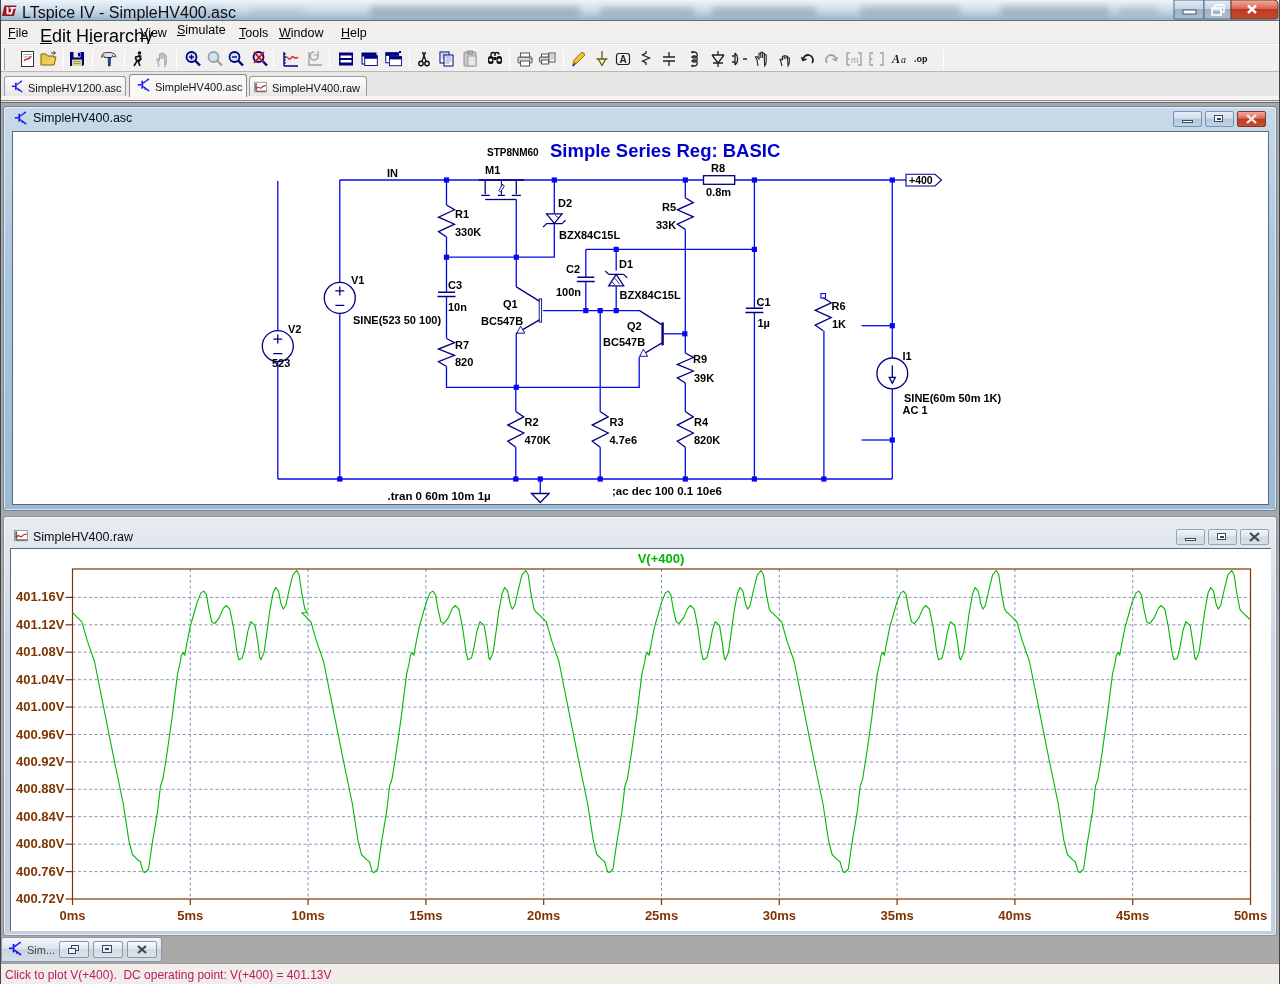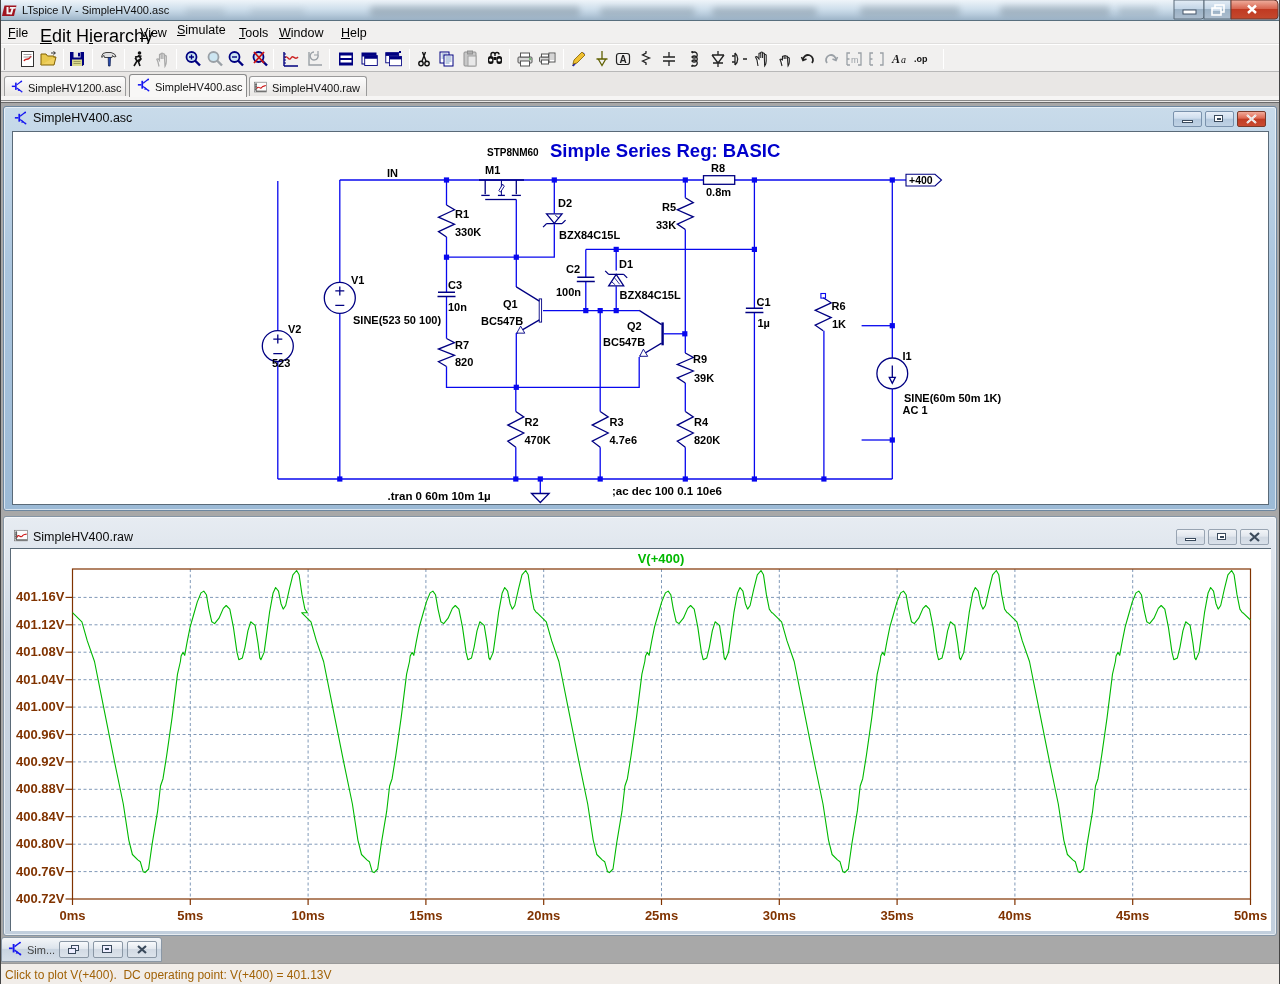--- a/index.html
+++ b/index.html
@@ -16,21 +16,21 @@
     <div class="abs" style="left:712px;top:7px;width:105px;height:9px;background:#3a4a56;opacity:0.24;filter:blur(3px);border-radius:4px;"></div>
     <div class="abs" style="left:860px;top:6px;width:100px;height:10px;background:#3a4a56;opacity:0.22;filter:blur(3px);border-radius:4px;"></div>
     <div class="abs" style="left:1000px;top:6px;width:110px;height:10px;background:#3a4a56;opacity:0.24;filter:blur(3px);border-radius:4px;"></div>
     <div class="abs" style="left:1118px;top:7px;width:40px;height:8px;background:#3a4a56;opacity:0.18;filter:blur(3px);border-radius:4px;"></div>
 
 <svg class="abs" style="left:2px;top:5px" width="16" height="12" viewBox="0 0 16 12">
   <path d="M2.5,0.5 h12 l-2.5,10.5 h-12 z" fill="#a01420"></path>
   <path d="M4.5,2 h2 v5.5 h3.5 v1.8 h-5.5 z" fill="#f4f4f4"></path>
   <path d="M8,2 h6 l-0.5,1.8 h-2 l-1.6,5.5 h-2 l1.6,-5.5 h-2 z" fill="#f4f4f4"></path>
 </svg>
-<div class="abs" style="left:22px;top:4px;font-size:11px;color:#101010;">LTspice IV - SimpleHV400.asc</div>
+<div class="abs" style="left:22px;top:4px;font-size:16px;color:#101010;">LTspice IV - SimpleHV400.asc</div>
 
 <svg class="abs" style="left:1172px;top:0px" width="108" height="21" viewBox="0 0 108 21">
  <defs>
   <linearGradient id="cbtn" x1="0" y1="0" x2="0" y2="1">
    <stop offset="0" stop-color="#e4edf6"></stop>
           <stop offset="0.45" stop-color="#c4d6e7"></stop>
           <stop offset="0.5" stop-color="#9cb2c6"></stop>
           <stop offset="1" stop-color="#adbecf"></stop>
   </linearGradient>
   <linearGradient id="cbtnr" x1="0" y1="0" x2="0" y2="1">
@@ -569,15 +569,15 @@
 <div class="abs" style="left:71px;top:945px;width:8px;height:6px;background:#eef;border:1.4px solid #3a4a5c;"></div>
 <div class="abs" style="left:68px;top:948px;width:8px;height:6px;background:#eef;border:1.4px solid #3a4a5c;"></div>
 <div class="abs" style="left:93px;top:941px;width:30px;height:17px;background:linear-gradient(#f8fafc,#e4e9ef 45%,#d2dae4 50%,#dce3eb);border:1px solid #8a97a5;border-radius:2px;"></div>
 <div class="abs" style="left:102px;top:945px;width:10px;height:8px;background:#eef;border:1.4px solid #3a4a5c;"></div>
 <div class="abs" style="left:105px;top:948px;width:4px;height:2px;background:#3a4a5c;"></div>
 <div class="abs" style="left:127px;top:941px;width:30px;height:17px;background:linear-gradient(#f8fafc,#e4e9ef 45%,#d2dae4 50%,#dce3eb);border:1px solid #8a97a5;border-radius:2px;"></div>
 <svg class="abs" style="left:127px;top:941px" width="30" height="17" viewBox="0 0 30 17">
     <path d="M11,5 L19,12 M19,5 L11,12" stroke="#3a4a5c" stroke-width="2.2"></path>
   </svg>
 <div class="abs" style="left:0;top:963px;width:1280px;height:21px;background:#f1ede9;border-top:1px solid #9a9a9a;">
-    <div class="abs" style="left:5px;top:4px;font-size:12px;color:#a16207;">Click to plot V(+400).&nbsp; DC operating point: V(+400) = 401.13V</div>
+    <div class="abs" style="left:5px;top:4px;font-size:12px;color:#be185d;">Click to plot V(+400).&nbsp; DC operating point: V(+400) = 401.13V</div>
   </div>
 <div class="abs" style="left:0;top:0;width:1px;height:984px;background:#444;"></div>
 <div class="abs" style="left:1279px;top:0;width:1px;height:984px;background:#444;"></div>
 </body></html>

